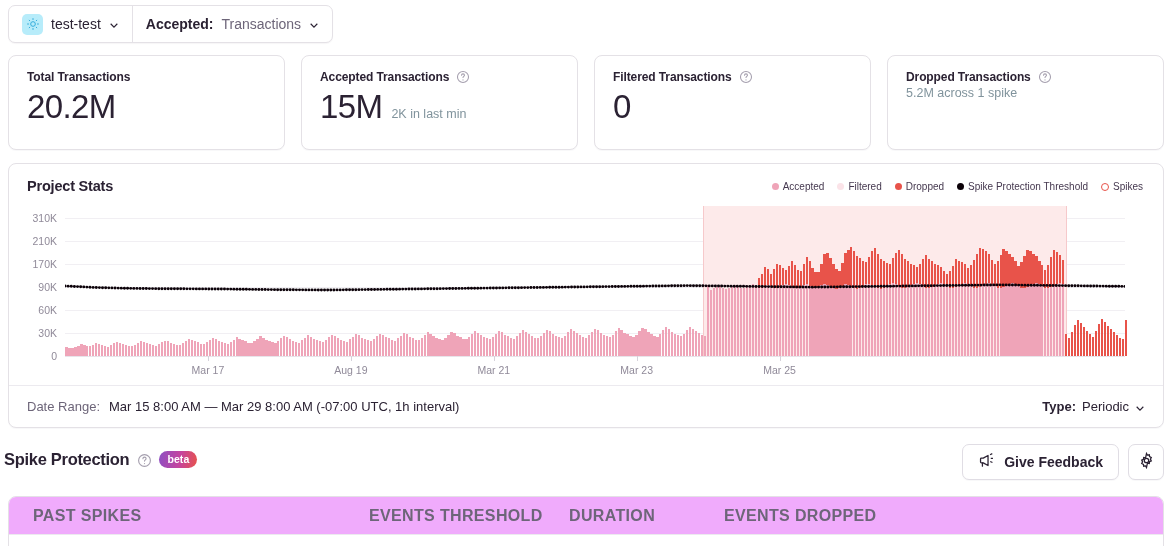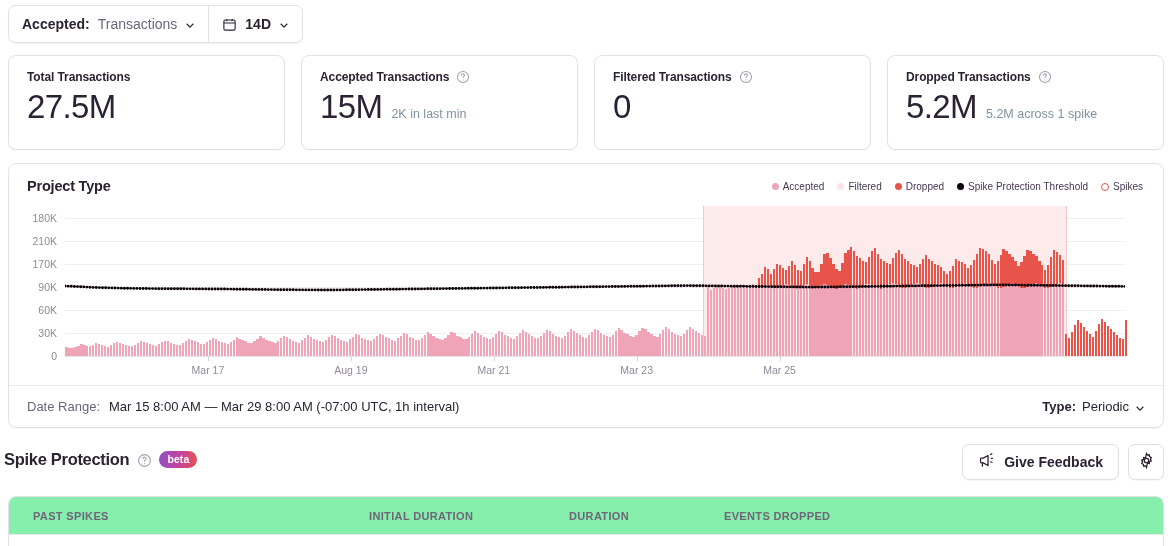--- a/index.html
+++ b/index.html
@@ -181,66 +181,66 @@
   .btn-icon { width: 36px; padding: 0; justify-content: center; }
 
   
   .table {
     position: absolute; left: 8px; top: 496px; width: 1156px; height: 60px;
     border: 1px solid #e4e1e6; border-radius: 8px 8px 0 0;
     background: #fff; overflow: hidden;
   }
   .thead {
     display: flex; height: 38px; align-items: center;
-    background: #86efac; border-bottom: 1px solid #eceaef;
-    font-size: 11px; font-weight: 600; color: #6d6579;
+    background: #f0abfc; border-bottom: 1px solid #eceaef;
+    font-size: 16px; font-weight: 600; color: #6d6579;
     letter-spacing: 0.35px;
   }
   .th { padding-left: 0; }
   .th-0 { width: 360px; padding-left: 24px; }
   .th-1 { width: 200px; }
   .th-2 { width: 155px; }
   .th-3 { width: 200px; }
 </style>
 </head>
 <body>
 
 <div class="topbar">
   <div class="tb-seg">
-    <span class="tb-label">Accepted:</span>
-    <span class="tb-value">Transactions</span>
+    <span class="proj-icon">
+      <svg width="14" height="14" viewBox="0 0 24 24" fill="none" stroke="#2aa8d8" stroke-width="1.6">
+        <circle cx="12" cy="12" r="4"></circle>
+          <path d="M12 2v3M12 19v3M2 12h3M19 12h3M5 5l2 2M17 17l2 2M19 5l-2 2M7 17l-2 2"></path>
+      </svg>
+    </span>
+    <span>test-test</span>
     <span class="caret">
       <svg width="10" height="10" viewBox="0 0 12 12" fill="none" stroke="#2b2233" stroke-width="1.4">
           <path d="M2 4.5L6 8.5L10 4.5"></path>
         </svg>
     </span>
   </div>
   <div class="tb-seg">
-    <span class="cal-icon">
-      <svg width="15" height="15" viewBox="0 0 20 20" fill="none" stroke="#2b2233" stroke-width="1.5">
-        <rect x="2.5" y="4" width="15" height="13.5" rx="2"></rect>
-          <path d="M2.5 8h15M6.5 2.5v3M13.5 2.5v3"></path>
-      </svg>
-    </span>
-    <span class="tb-label">14D</span>
+    <span class="tb-label">Accepted:</span>
+    <span class="tb-value">Transactions</span>
     <span class="caret">
       <svg width="10" height="10" viewBox="0 0 12 12" fill="none" stroke="#2b2233" stroke-width="1.4">
           <path d="M2 4.5L6 8.5L10 4.5"></path>
         </svg>
     </span>
   </div>
 </div>
 
 <div class="cards">
   <div class="card">
     <div class="card-title">
       <span>Total Transactions</span>
     </div>
     <div class="card-body">
-      <span class="card-value">27.5M</span>
+      <span class="card-value">20.2M</span>
     </div>
   </div>
   <div class="card">
     <div class="card-title">
       <span>Accepted Transactions</span>
       <span class="q-icon">
         <svg width="14" height="14" viewBox="0 0 16 16" fill="none" stroke="#a59fae" stroke-width="1.2">
             <circle cx="8" cy="8" r="6.3"></circle>
             <path d="M6.3 6.1c0-1 .8-1.7 1.7-1.7s1.7.7 1.7 1.6c0 1.3-1.7 1.3-1.7 2.6" stroke-linecap="round"></path>
             <circle cx="8" cy="11.3" r="0.65" fill="#a59fae" stroke="none"></circle>
@@ -272,29 +272,28 @@
       <span>Dropped Transactions</span>
       <span class="q-icon">
         <svg width="14" height="14" viewBox="0 0 16 16" fill="none" stroke="#a59fae" stroke-width="1.2">
             <circle cx="8" cy="8" r="6.3"></circle>
             <path d="M6.3 6.1c0-1 .8-1.7 1.7-1.7s1.7.7 1.7 1.6c0 1.3-1.7 1.3-1.7 2.6" stroke-linecap="round"></path>
             <circle cx="8" cy="11.3" r="0.65" fill="#a59fae" stroke="none"></circle>
           </svg>
       </span>
     </div>
     <div class="card-body">
-      <span class="card-value">5.2M</span>
       <span class="card-sub">5.2M across 1 spike</span>
     </div>
   </div>
 </div>
 
 <div class="panel">
   <div class="panel-head">
-    <div class="panel-title">Project Type</div>
+    <div class="panel-title">Project Stats</div>
     <div class="legend" id="legend">
         <div class="lg-item">
           <span class="lg-dot" style="background: rgb(239, 164, 184);"></span>
           <span>Accepted</span>
         </div>
         <div class="lg-item">
           <span class="lg-dot" style="background: rgb(251, 227, 232);"></span>
           <span>Filtered</span>
         </div>
         <div class="lg-item">
@@ -307,21 +306,21 @@
         </div>
         <div class="lg-item">
           <span class="lg-ring" style="border-color: rgb(232, 83, 74);"></span>
           <span>Spikes</span>
         </div>
       </div>
   </div>
 
   <div class="plot">
     <div class="ylabels" id="ylabels">
-        <span style="top: 11.5385px;">180K</span>
+        <span style="top: 11.5385px;">310K</span>
         <span style="top: 34.6154px;">210K</span>
         <span style="top: 57.6923px;">170K</span>
         <span style="top: 80.7692px;">90K</span>
         <span style="top: 103.846px;">60K</span>
         <span style="top: 126.923px;">30K</span>
         <span style="top: 150px;">0</span>
       </div>
     <div class="gridlines" id="gridlines">
         <i style="top: 11.5385px;"></i>
         <i style="top: 34.6154px;"></i>
@@ -1914,17 +1913,17 @@
           <path d="M10 1.8l1.1 1.9 2.2-.4.3 2.2 2 .9-1 2 1 2-2 .9-.3 2.2-2.2-.4L10 18.2l-1.1-1.9-2.2.4-.3-2.2-2-.9 1-2-1-2 2-.9.3-2.2 2.2.4L10 1.8z"></path>
         </svg>
       </span>
     </div>
   </div>
 </div>
 
 <div class="table">
   <div class="thead">
     <div class="th th-0">PAST SPIKES</div>
-    <div class="th th-1">INITIAL DURATION</div>
+    <div class="th th-1">EVENTS THRESHOLD</div>
     <div class="th th-2">DURATION</div>
     <div class="th th-3">EVENTS DROPPED</div>
   </div>
 </div>
 
 </body></html>

